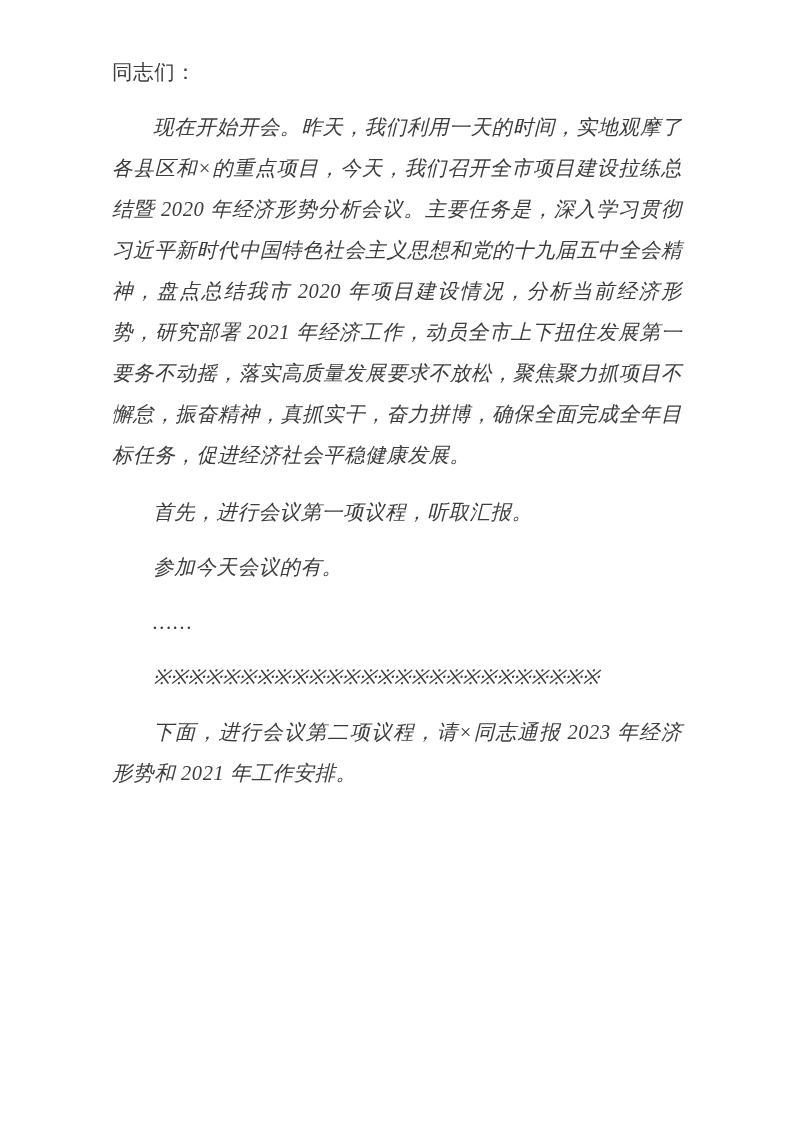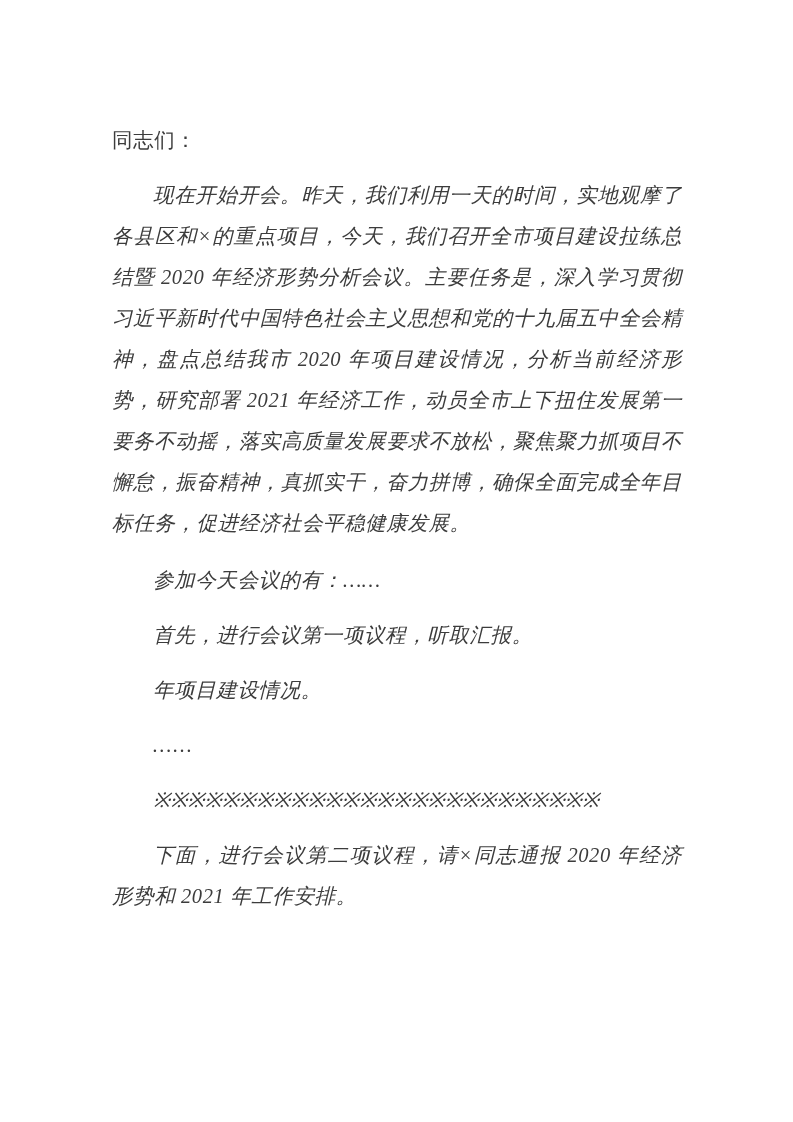--- a/index.html
+++ b/index.html
@@ -12,21 +12,21 @@
     height: 1122px;
     font-family: "Liberation Serif", "DejaVu Serif", serif;
     color: #3a3a3a;
   }
   .page {
     position: relative;
     width: 793px;
     height: 1122px;
     background: #ffffff;
     box-sizing: border-box;
-    padding: 120px 112px 80px 112px;
+    padding: 52px 112px 80px 112px;
   }
   .doc-body {
     width: 570px;
   }
   .para {
     font-size: 20.5px;
     line-height: 41px;
     letter-spacing: 0.6px;
     color: #3c3c3c;
     margin: 0 0 7px 0;
@@ -55,27 +55,26 @@
 </head>
 <body>
 
 <div class="page">
   <div class="doc-body">
 
     <p class="para spaced">同志们：</p>
 
     <p class="para indent block">现在开始开会。昨天，我们利用一天的时间，实地观摩了各县区和×的重点项目，今天，我们召开全市项目建设拉练总结暨 2020 年经济形势分析会议。主要任务是，深入学习贯彻习近平新时代中国特色社会主义思想和党的十九届五中全会精神，盘点总结我市 2020 年项目建设情况，分析当前经济形势，研究部署 2021 年经济工作，动员全市上下扭住发展第一要务不动摇，落实高质量发展要求不放松，聚焦聚力抓项目不懈怠，振奋精神，真抓实干，奋力拼博，确保全面完成全年目标任务，促进经济社会平稳健康发展。</p>
 
-    <p class="para indent spaced">参加今天会议的有：……</p>
 
 
     <p class="para indent spaced">首先，进行会议第一项议程，听取汇报。</p>
 
-    <p class="para indent spaced">年项目建设情况。</p>
+    <p class="para indent spaced">参加今天会议的有。</p>
 
     <p class="para indent spaced dots">……</p>
 
     <p class="para indent spaced stars">※※※※※※※※※※※※※※※※※※※※※※※※※※</p>
 
-    <p class="para indent spaced">下面，进行会议第二项议程，请×同志通报 2020 年经济形势和 2021 年工作安排。</p>
+    <p class="para indent spaced">下面，进行会议第二项议程，请×同志通报 2023 年经济形势和 2021 年工作安排。</p>
 
   </div>
 </div>
 
 </body></html>

